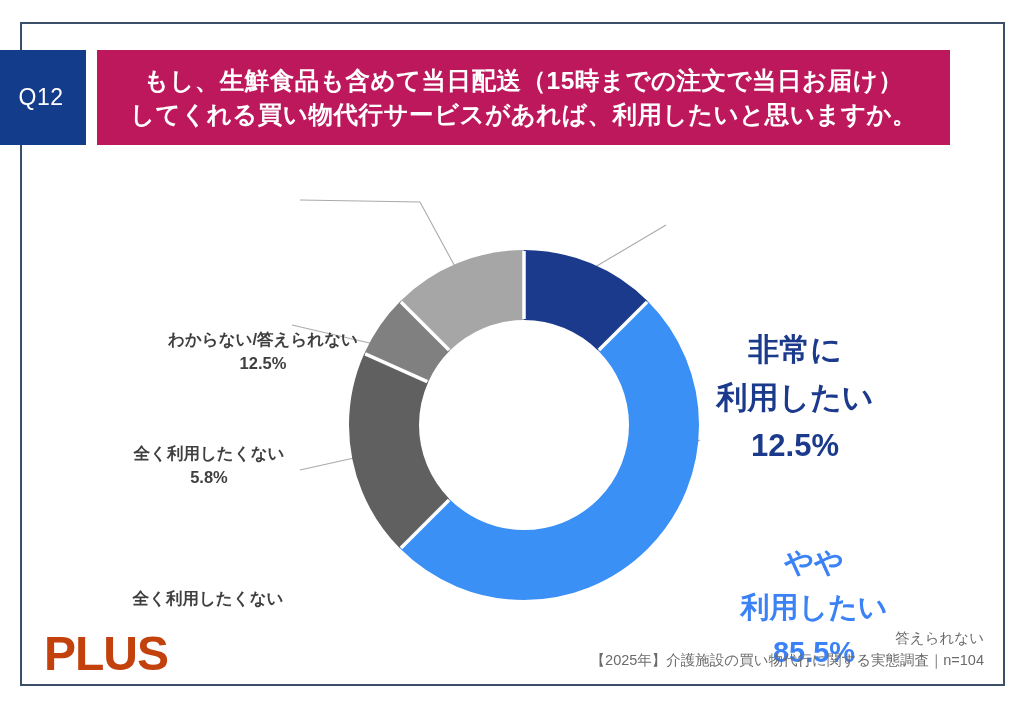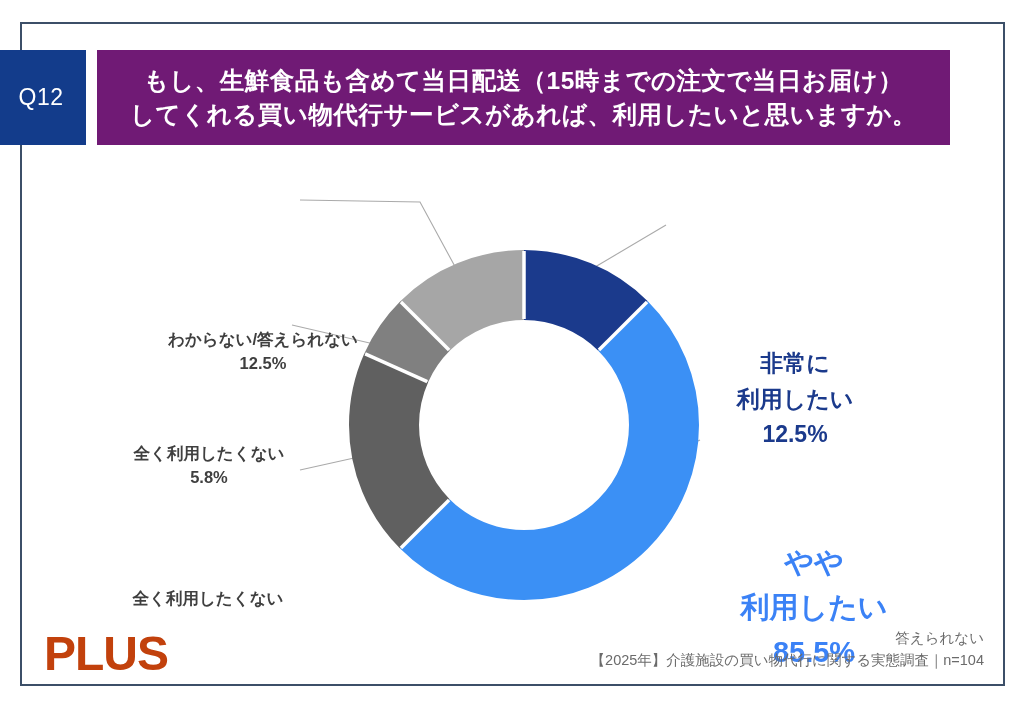--- a/index.html
+++ b/index.html
@@ -49,21 +49,21 @@
     font-size: 23px;
     font-weight: normal;
     letter-spacing: 0.5px;
   }
   #title-band {
     position: absolute;
     left: 97px;
     top: 50px;
     width: 853px;
     height: 95px;
-    background: #701a75;
+    background: #be185d;
     display: flex;
     flex-direction: column;
     align-items: center;
     justify-content: center;
   }
   #title-band .title-line {
     color: #ffffff;
     font-size: 24.5px;
     font-weight: bold;
     line-height: 1.35;
@@ -101,23 +101,23 @@
   }
   .callout.right-side {
     text-align: center;
     font-weight: bold;
   }
   #callout-dk   { left: 118px; top: 178px; width: 290px; }
   #callout-not  { left: 78px;  top: 292px; width: 262px; }
   #callout-less { left: 70px;  top: 437px; width: 276px; }
 
   #callout-very {
-    left: 672px; top: 196px; width: 246px;
+    left: 672px; top: 176px; width: 246px;
     color: #1b3a8c;
-    font-size: 23px;
+    font-size: 31px;
     line-height: 1.55;
   }
   #callout-somewhat {
     left: 690px; top: 390px; width: 248px;
     color: #3b82f6;
     font-size: 29px;
     line-height: 1.55;
   }
   
   #logo {

